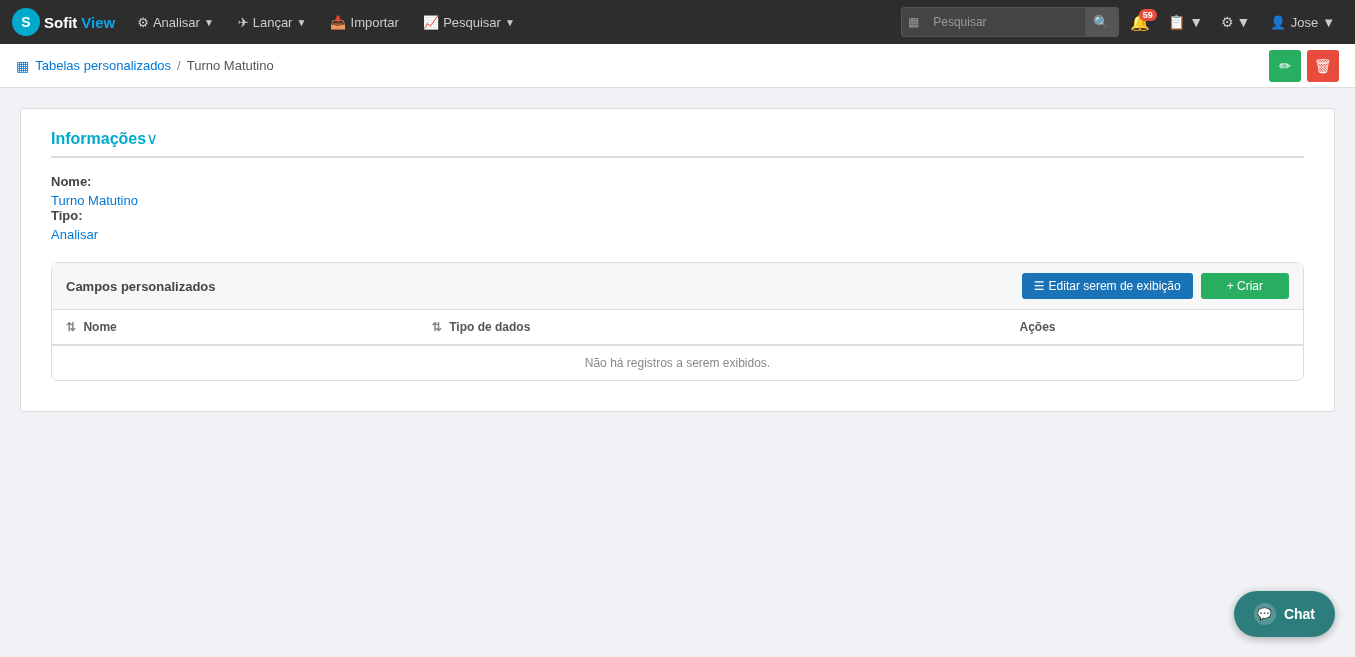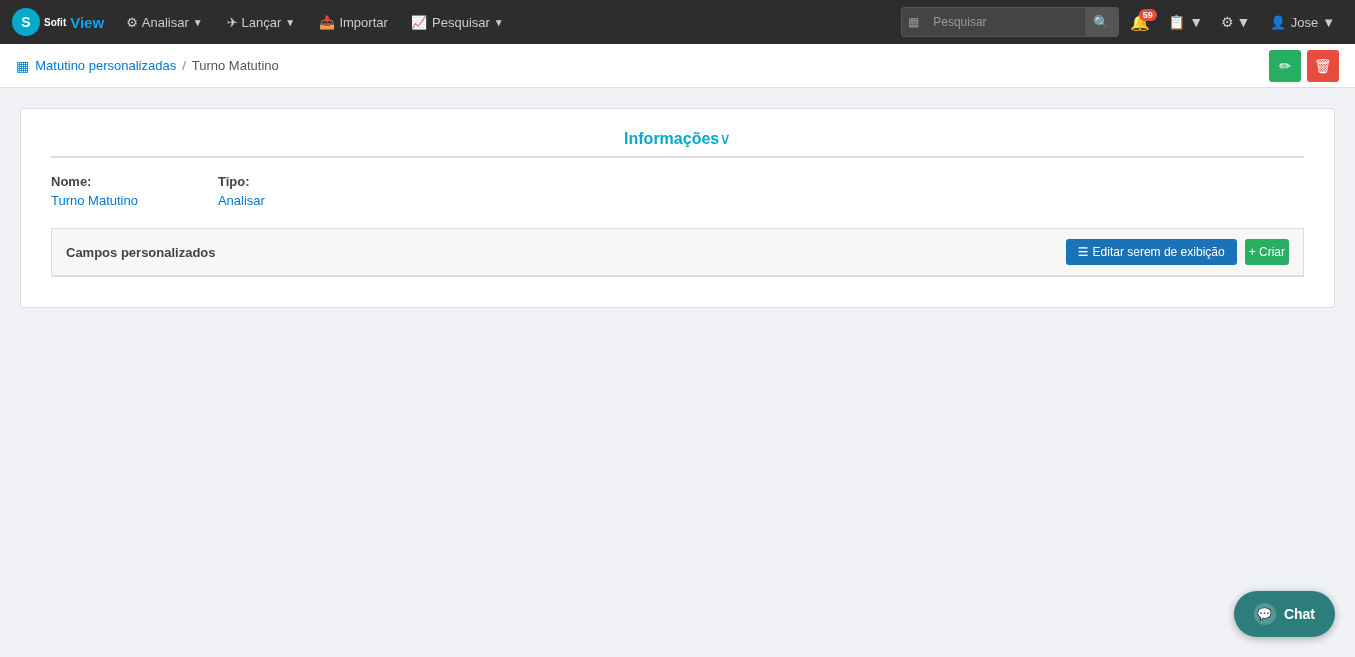--- a/index.html
+++ b/index.html
@@ -21,21 +21,21 @@
       gap: 4px;
       margin-right: 8px;
     }
     .brand-icon {
       width: 28px; height: 28px;
       background: #00aacc;
       border-radius: 50%;
       display: flex; align-items: center; justify-content: center;
       color: white; font-weight: bold; font-size: 14px;
     }
-    .brand-sofit { color: white; font-weight: bold; font-size: 10px; }
+    .brand-sofit { color: white; font-weight: bold; font-size: 15px; }
     .brand-view { color: #0ea5e9; font-weight: bold; font-size: 15px; }
 
     .nav-item {
       color: #ccc;
       padding: 0 10px;
       height: 44px;
       display: flex;
       align-items: center;
       gap: 4px;
       cursor: pointer;
@@ -172,56 +172,56 @@
       border: 1px solid #ddd;
       border-radius: 4px;
       padding: 20px 30px 30px;
     }
 
     
     .info-section {}
     .info-header {
       display: flex;
       align-items: center;
-      justify-content: center;
+      justify-content: flex-start;
       border-bottom: 2px solid #ddd;
       padding-bottom: 8px;
       margin-bottom: 16px;
     }
     .info-title {
       color: #00aacc;
       font-size: 16px;
       font-weight: bold;
     }
     .info-chevron {
       color: #00aacc;
       font-size: 16px;
       cursor: pointer;
     }
     .info-fields {
       display: flex;
-      gap: 80px;
       margin-bottom: 20px;
+      flex-direction: column;
     }
     .info-field label {
       font-weight: bold;
       color: #444;
       font-size: 13px;
       display: block;
       margin-bottom: 4px;
     }
     .info-field .value {
       color: #0078d7;
       font-size: 13px;
     }
 
     
     .campos-section {
       border: 1px solid #ddd;
-      border-radius: 0;
+      border-radius: 7px;
     }
     .campos-header {
       background: #f7f7f7;
       padding: 10px 14px;
       display: flex;
       align-items: center;
       justify-content: space-between;
       border-bottom: 1px solid #ddd;
     }
     .campos-title {
@@ -237,21 +237,21 @@
       padding: 6px 12px;
       border-radius: 3px;
       cursor: pointer;
       font-size: 12px;
       display: flex; align-items: center; gap: 4px;
     }
     .btn-create {
       background: #27ae60;
       border: none;
       color: white;
-      padding: 6px 4px;
+      padding: 6px 26px;
       border-radius: 3px;
       cursor: pointer;
       font-size: 12px;
       display: flex; align-items: center; gap: 4px;
     }
     .table-container { width: 100%; }
     .data-table {
       width: 100%;
       border-collapse: collapse;
     }
@@ -350,21 +350,21 @@
     </button>
     <button class="user-btn">
       👤 <span>Jose</span> <span class="caret">▼</span>
     </button>
   </div>
 </nav>
 
 <div class="breadcrumb-bar">
   <div class="breadcrumb">
     <span class="breadcrumb-icon">▦</span>
-    <a class="breadcrumb-link">Matutino personalizadas</a>
+    <a class="breadcrumb-link">Tabelas personalizados</a>
     <span class="breadcrumb-sep">/</span>
     <span class="breadcrumb-current">Turno Matutino</span>
   </div>
   <div class="breadcrumb-actions">
     <button class="btn-edit">✏</button>
     <button class="btn-delete">🗑</button>
   </div>
 </div>
 
 <div class="main-content">
@@ -393,20 +393,44 @@
         <div class="campos-actions">
           <button class="btn-order">
             <span>☰</span>
             <span>Editar serem de exibição</span>
           </button>
           <button class="btn-create">
             <span>+ Criar</span>
           </button>
         </div>
       </div>
+      <div class="table-container">
+        <table class="data-table">
+          <thead>
+            <tr>
+              <th>
+                <span class="sort-icon">⇅</span>
+                <span>Nome</span>
+              </th>
+              <th>
+                <span class="sort-icon">⇅</span>
+                <span>Tipo de dados</span>
+              </th>
+              <th>
+                <span>Ações</span>
+              </th>
+            </tr>
+          </thead>
+          <tbody>
+            <tr class="empty-row">
+              <td colspan="3">Não há registros a serem exibidos.</td>
+            </tr>
+          </tbody>
+        </table>
+      </div>
     </div>
 
   </div>
 </div>
 
 <button class="chat-button">
   <span class="chat-circle-icon">💬</span>
   <span>Chat</span>
 </button>
 

